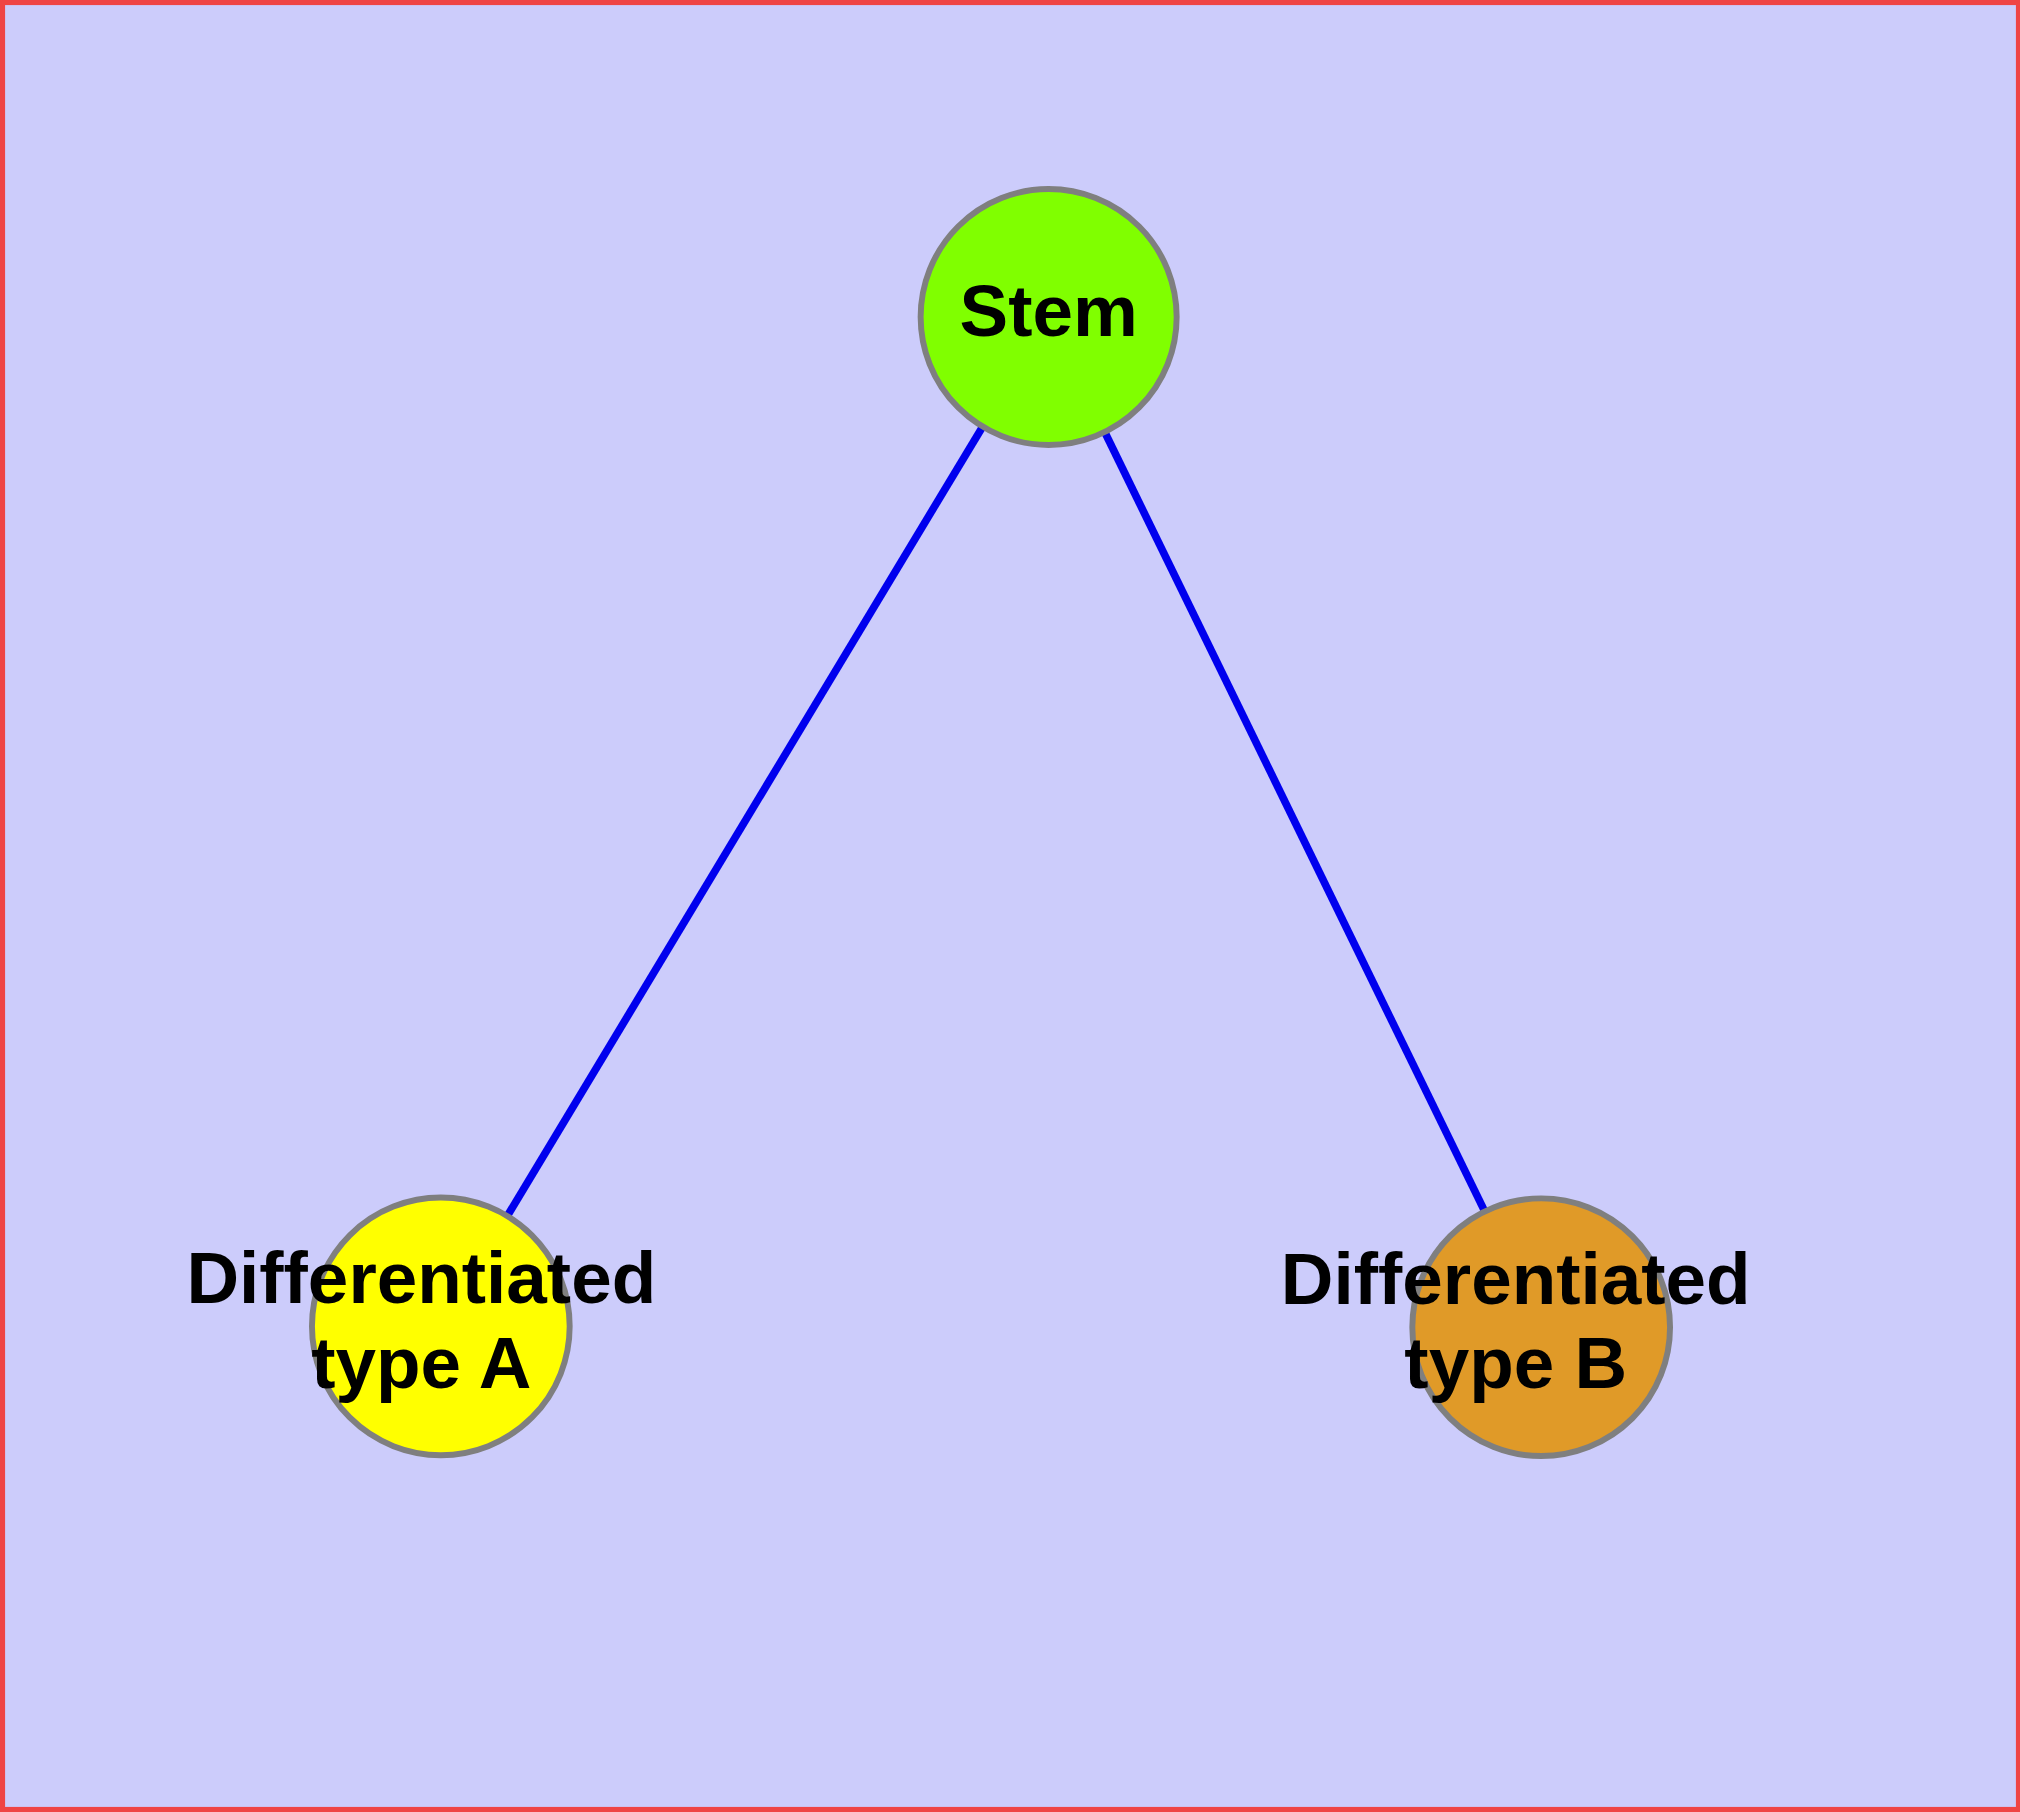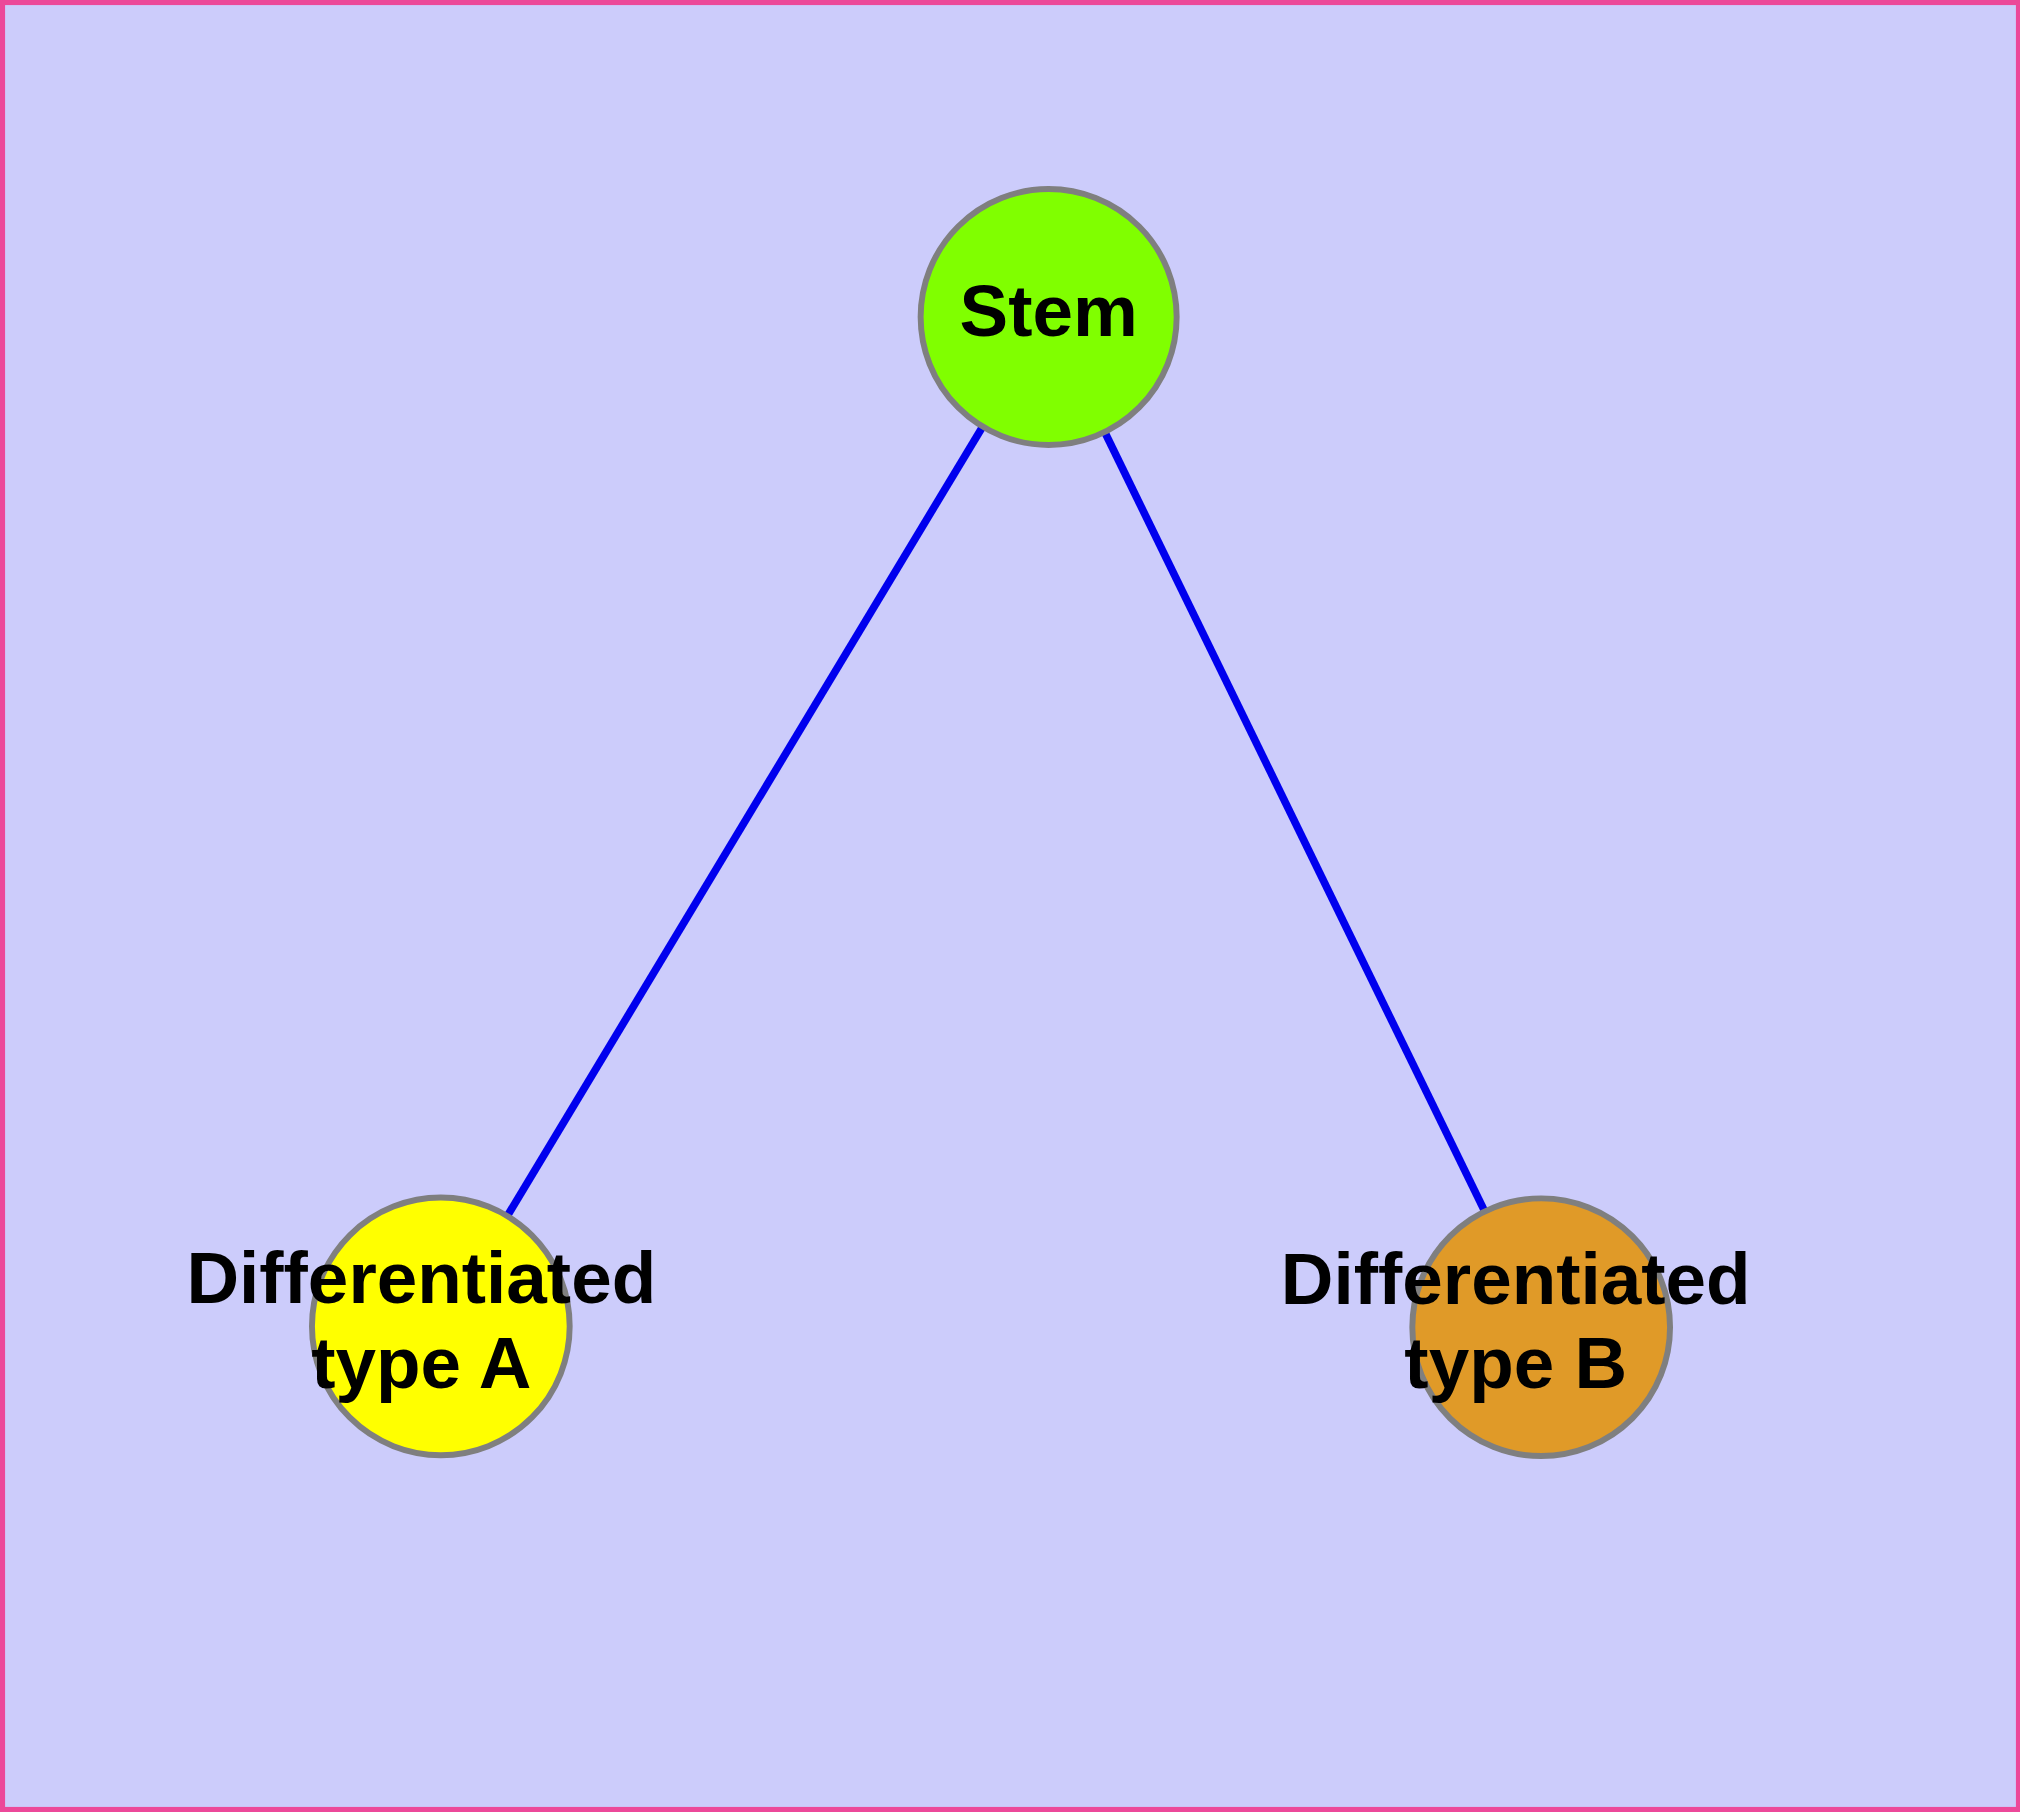--- a/index.html
+++ b/index.html
@@ -32,21 +32,21 @@
     font-family: "Liberation Sans", sans-serif;
     font-weight: bold;
     fill: #000000;
     text-anchor: middle;
     dominant-baseline: middle;
   }
 </style>
 </head>
 <body style="background: rgb(255, 255, 255);">
 
-<div id="graph-canvas" style="background: #ec4899;">
+<div id="graph-canvas" style="background: #ef4444;">
   <svg id="graph-svg" viewBox="0 0 2384 2138" preserveAspectRatio="none" xmlns="http://www.w3.org/2000/svg">
     <rect id="plot-background" x="6" y="6" width="2372" height="2126" fill="#ccccfb"></rect>
     <g id="edge-layer">
         <line x1="1160.1510731326873" y1="501.6528199427746" x2="597.3646914771604" y2="1436.490449722039" stroke="#0000ee" stroke-width="9" stroke-linecap="butt"></line>
         <line x1="1302.283055968098" y1="507.93700983472104" x2="1752.2788027166798" y2="1431.1640840590057" stroke="#0000ee" stroke-width="9" stroke-linecap="butt"></line>
       </g>
     <g id="node-layer">
         <g>
           <circle cx="1237" cy="374" r="151" fill="#80ff00" stroke="#7f7f7f" stroke-width="7"></circle>
         </g>

